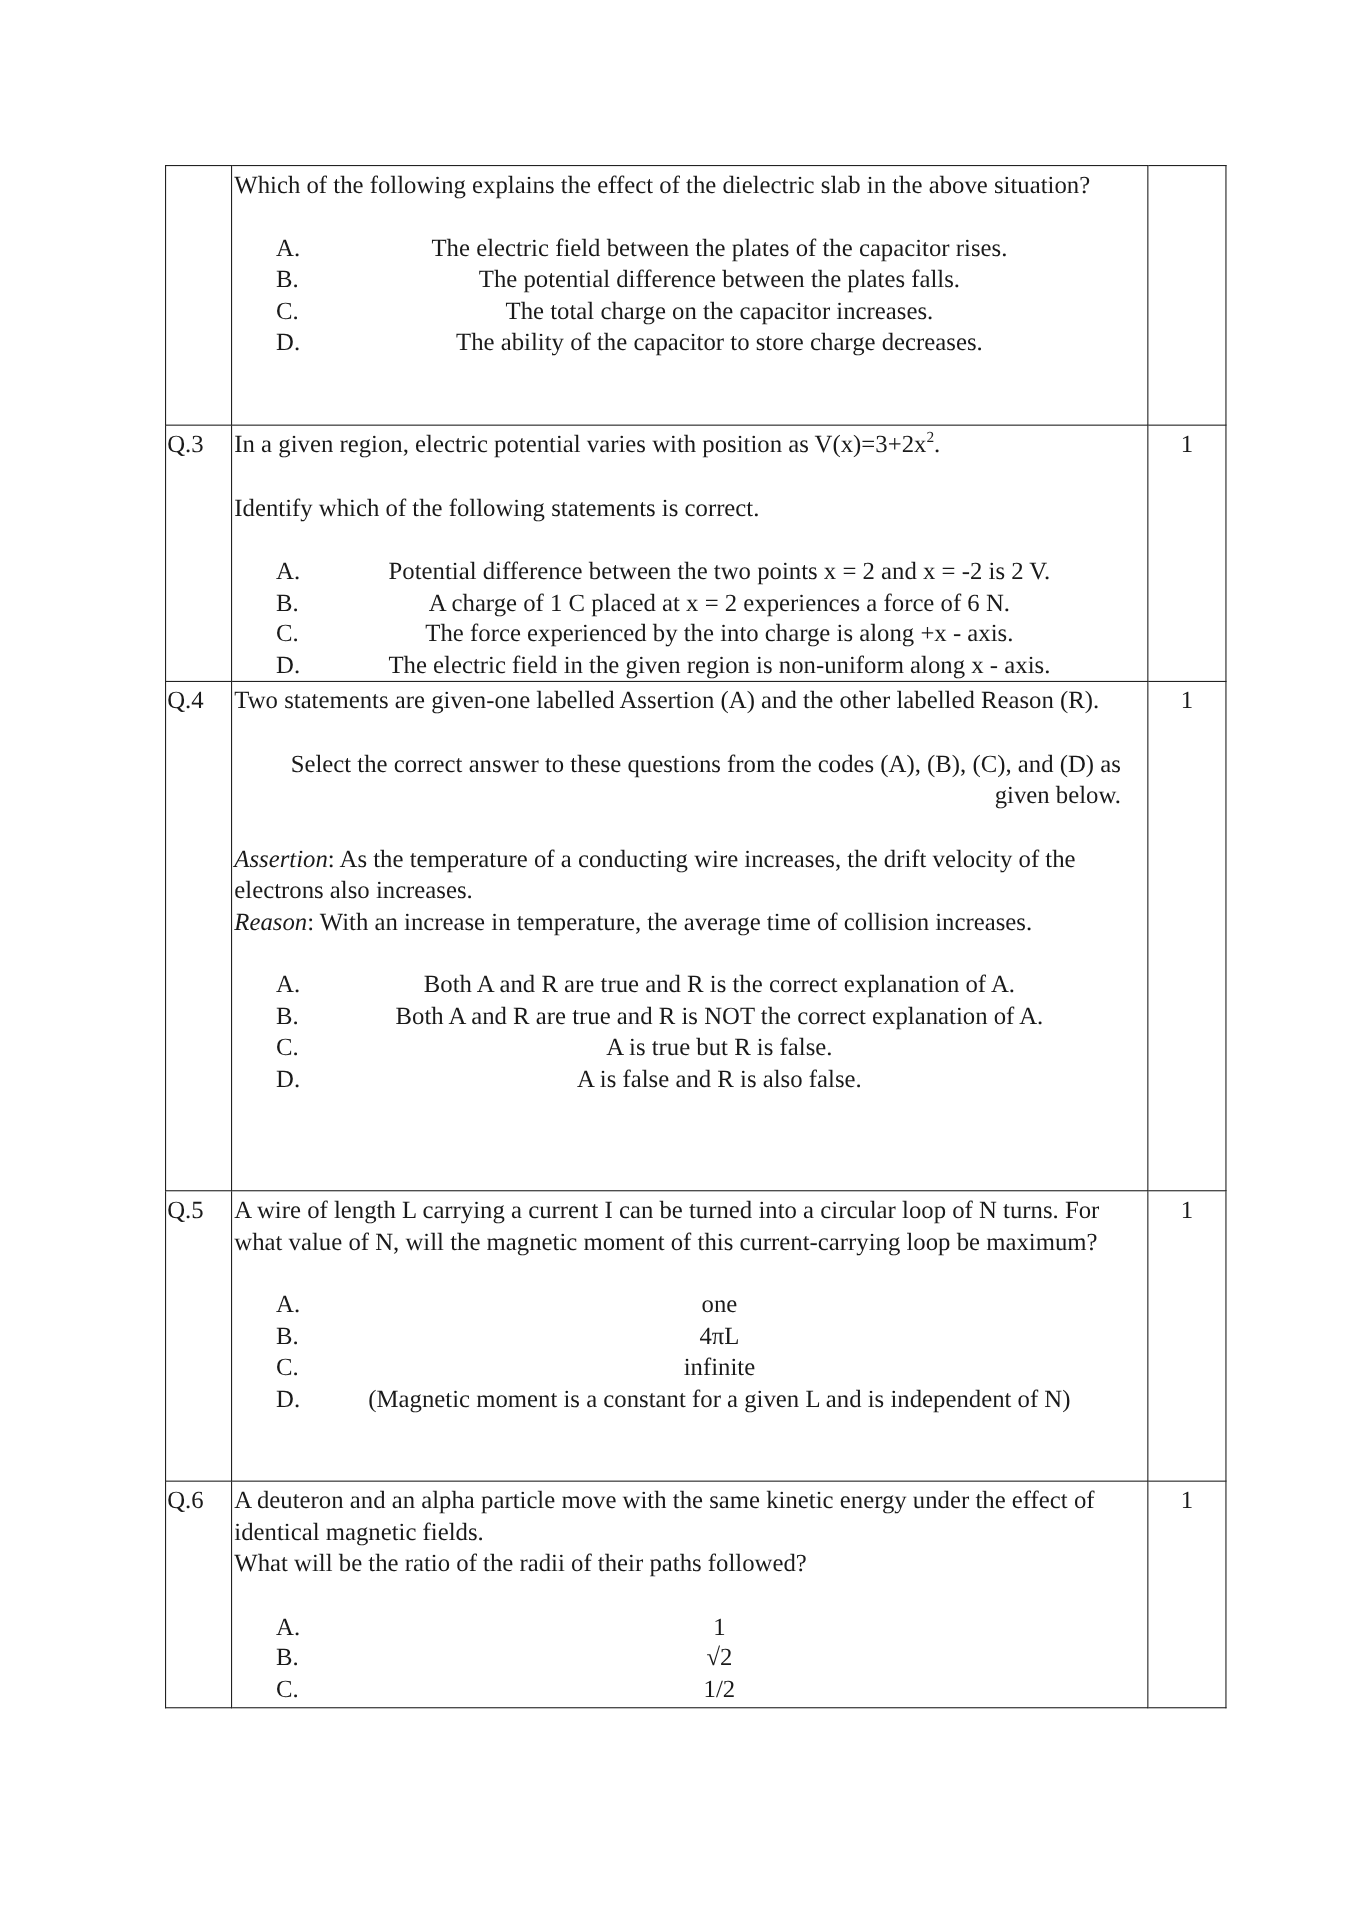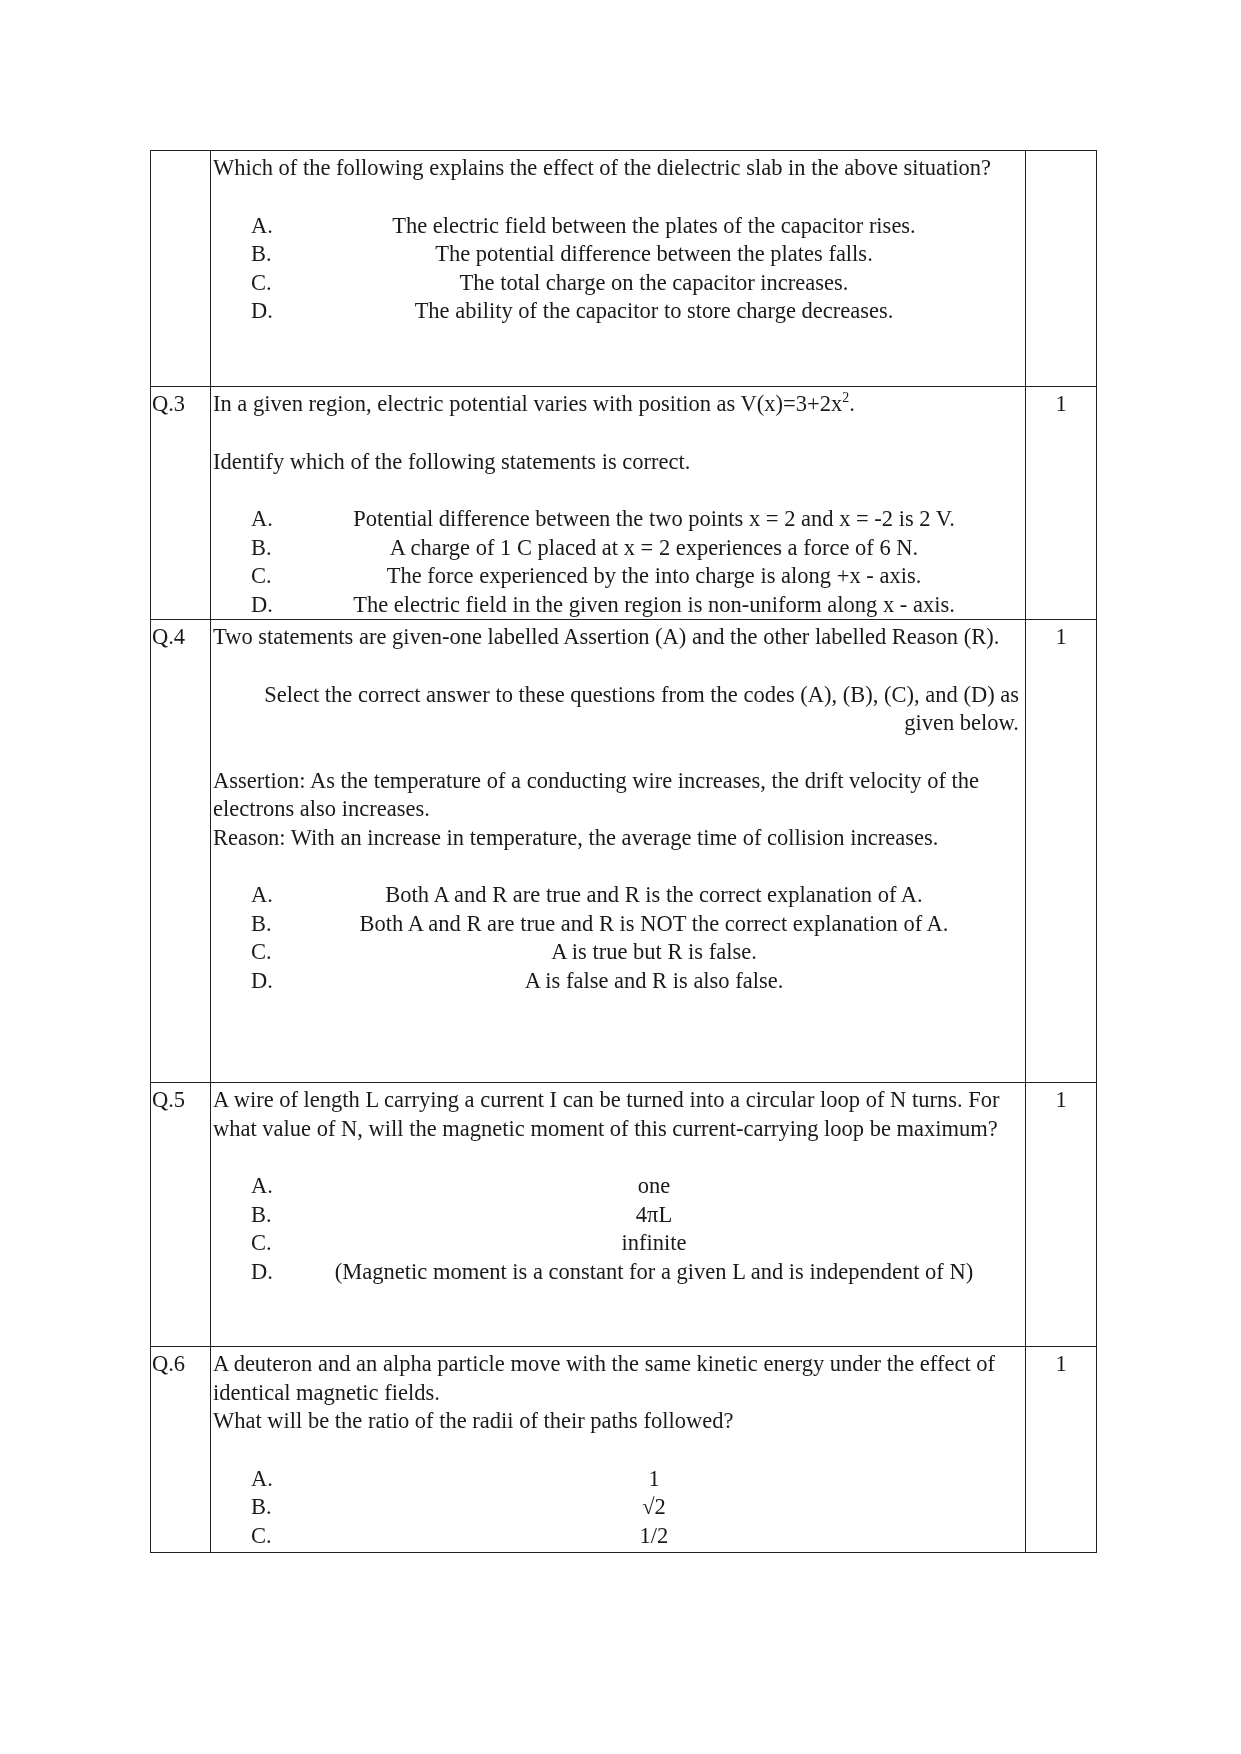--- a/index.html
+++ b/index.html
@@ -3,30 +3,30 @@
 <meta charset="utf-8">
 <style>
   html, body { margin: 0; padding: 0; background: #ffffff; }
   body { width: 1241px; height: 1754px; position: relative; overflow: hidden;
          font-family: "Liberation Serif", "DejaVu Serif", serif; color: #1a1a1a; }
   .sheet { position: absolute; left: 150px; top: 150px; width: 934px;
            border-collapse: collapse; table-layout: fixed; }
   .sheet td { border: 1.3px solid #222; vertical-align: top; padding: 0;
               font-size: 22.5px; line-height: 28.5px; }
   .sheet td.qno { width: 58px; padding-left: 1px; padding-top: 3px; }
-  .sheet td.body { width: 806px; padding: 3px 6px 0 2px; }
+  .sheet td.body { width: 806px; padding: 3px 24px 0 2px; }
   .sheet td.marks { width: 70px; text-align: center; padding-top: 3px; }
   .para { margin: 0; }
   .gap { height: 29px; }
   .opts { list-style: none; margin: 0; padding: 0 0 0 38px; }
   .opts li { display: flex; }
   .opts .letter { width: 38px; flex: none; }
   .opts .txt { flex: 1; text-align: center; }
   sup { font-size: 14px; line-height: 0; vertical-align: 9px; }
-  .em { }
+  .em { font-style: italic; }
 </style>
 </head>
 <body>
 
 <table class="sheet">
 
   <tbody>
       <tr style="height:236px;">
     <td class="qno"></td>
     <td class="body">

